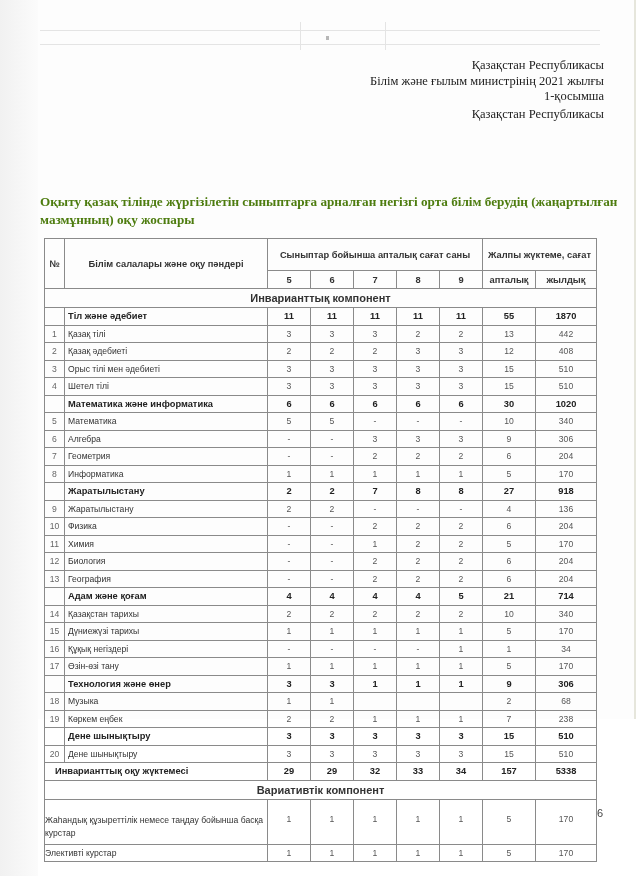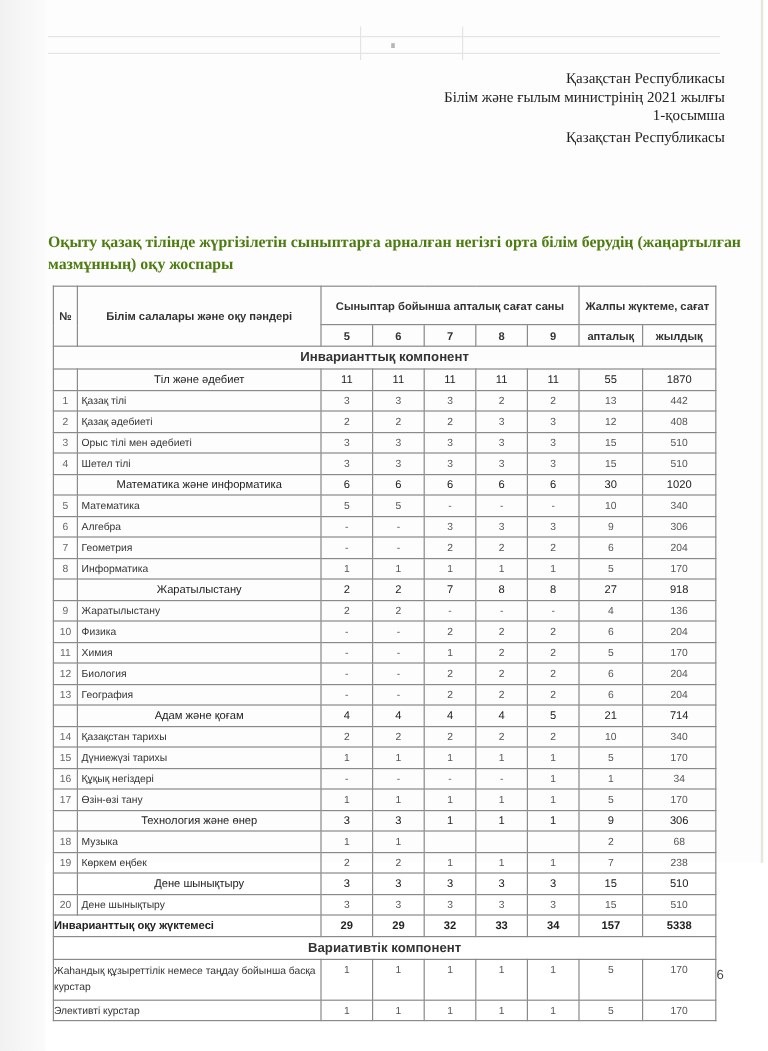--- a/index.html
+++ b/index.html
@@ -49,26 +49,26 @@
       padding: 0 3px;
       height: 16.5px;
       text-align: center;
       overflow: hidden; white-space: nowrap;
     }
     table.plan th { font-weight: bold; color: #333; }
     table.plan .hdr-top th { height: 31px; white-space: normal; line-height: 12px; font-size: 9.3px; }
     table.plan .hdr-bot th { height: 17px; font-size: 9.3px; }
     table.plan td.name { text-align: left; }
     table.plan td.no { color: #666; }
-    table.plan tr.group td { font-weight: normal; font-size: 9.3px; color: #222; text-align: center; }
+    table.plan tr.group td { font-weight: bold; font-size: 9.3px; color: #222; }
     table.plan tr.section td { font-weight: bold; font-size: 11px; text-align: center; color: #333; height: 18px; }
     table.plan tr.total td { font-weight: bold; font-size: 9.3px; color: #222; }
-    table.plan tr.total td.name { text-align: left; padding-left: 0; }
+    table.plan tr.total td.name { text-align: left; padding-left: 10px; }
     table.plan td.num { color: #555; }
-    table.plan tr.tall td { height: 30px; vertical-align: top; padding-top: 3px; }
+    table.plan tr.tall td { height: 30px; vertical-align: top; padding-top: 14px; }
     table.plan tr.tall td.name { white-space: normal; line-height: 13px; padding-left: 0; }
     table.plan tr.var td.name { padding-left: 0; }
     .page-num {
       position: absolute; left: 597px; top: 807px;
       font-size: 11px; color: #444;
     }
     .tick { position: absolute; left: 326px; top: 36px; width: 3px; height: 4px; background: #888; opacity: 0.6; }
   </style>
 </head>
 <body>

